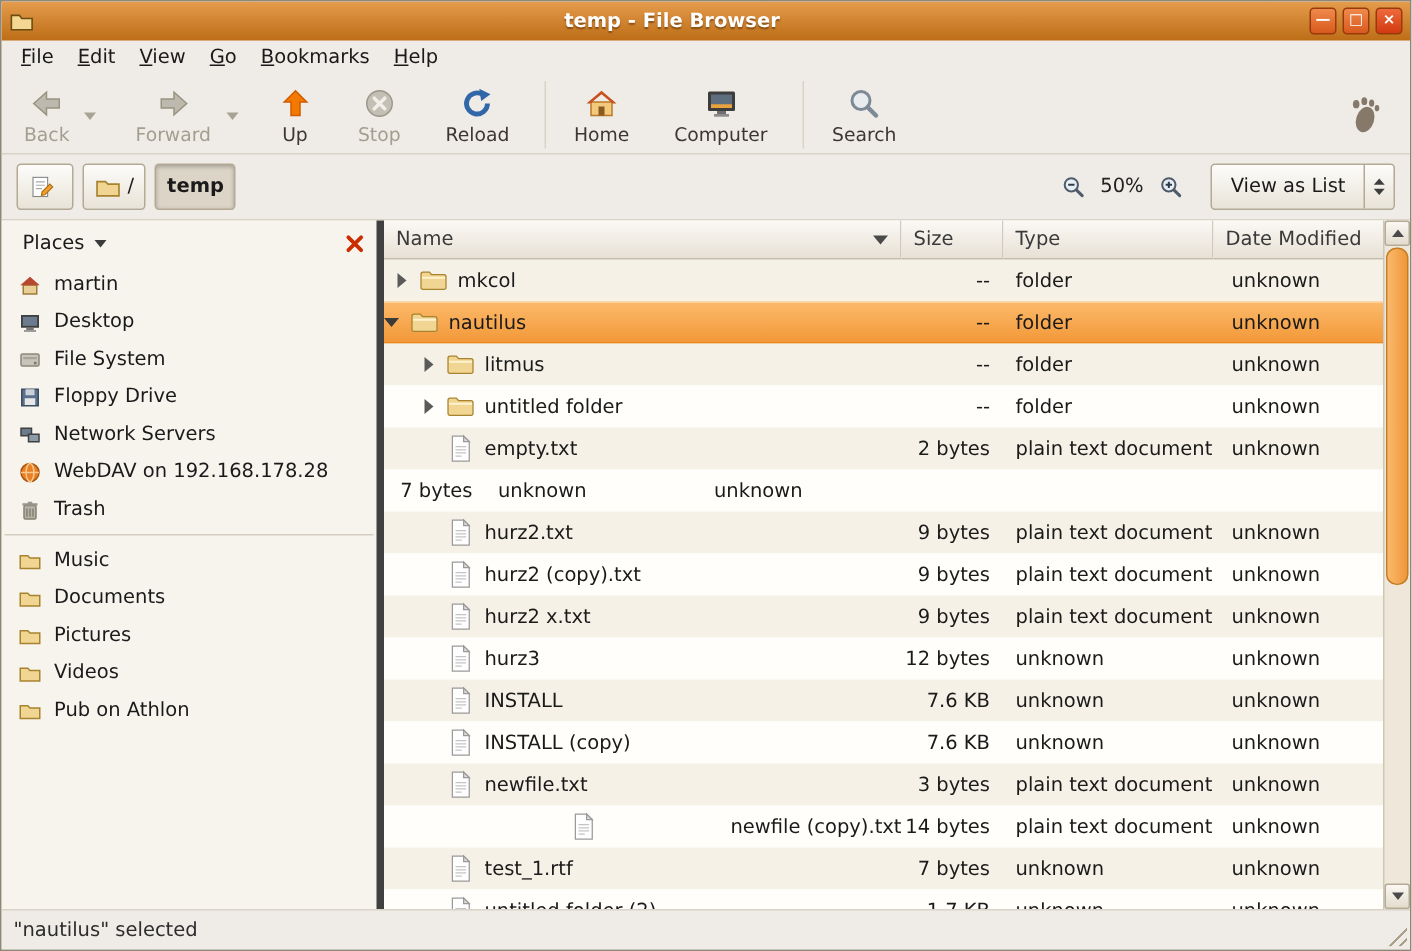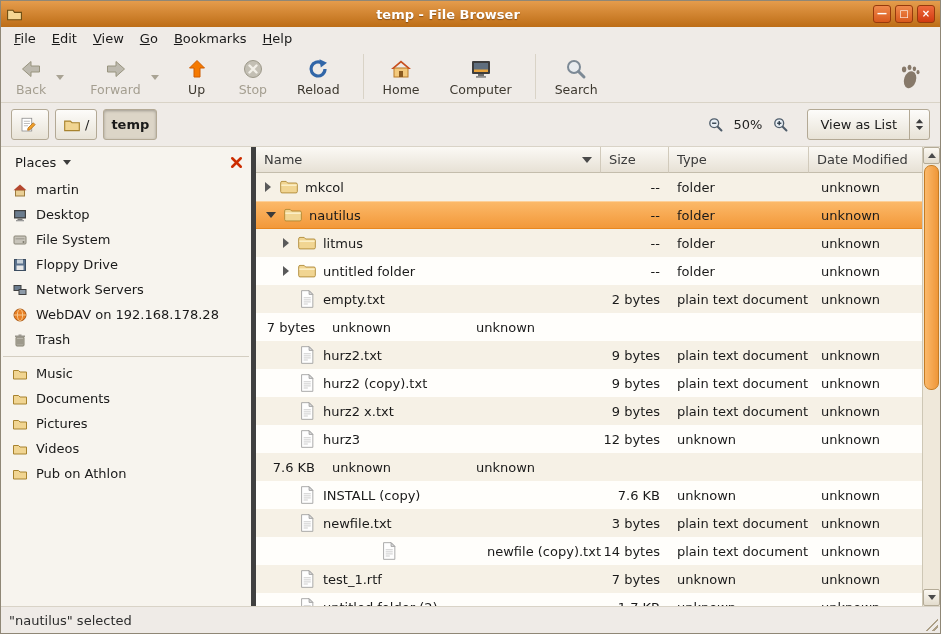--- a/index.html
+++ b/index.html
@@ -423,21 +423,21 @@
                     <path d="M2 7 C2 5.9 2.6 5.3 3.6 5.3 L8.6 5.3 L10.4 7.2 L20.4 7.2 C21.4 7.2 22 7.8 22 8.9 L22 17.4 C22 18.5 21.4 19.1 20.4 19.1 L3.6 19.1 C2.6 19.1 2 18.5 2 17.4 Z" fill="#f1d592" stroke="#a8832e"></path>
                     <path d="M2.8 9.8 L21.2 9.8" stroke="#fdf3cf" stroke-width="1.6"></path>
                   </svg></span>
                 <span class="fname">mkcol</span>
               </div>
               <div class="cell c-size">--</div>
               <div class="cell c-type">folder</div>
               <div class="cell c-date">unknown</div>
             </div>
             <div class="list-row selected">
-              <div class="cell c-name" style="padding-left: 10px;">
+              <div class="cell c-name" style="padding-left: 0;">
                 <span class="expander expanded"></span>
                 <span class="row-icon"><svg viewBox="0 0 24 24">
                     <path d="M2 7 C2 5.9 2.6 5.3 3.6 5.3 L8.6 5.3 L10.4 7.2 L20.4 7.2 C21.4 7.2 22 7.8 22 8.9 L22 17.4 C22 18.5 21.4 19.1 20.4 19.1 L3.6 19.1 C2.6 19.1 2 18.5 2 17.4 Z" fill="#f1d592" stroke="#a8832e"></path>
                     <path d="M2.8 9.8 L21.2 9.8" stroke="#fdf3cf" stroke-width="1.6"></path>
                   </svg></span>
                 <span class="fname">nautilus</span>
               </div>
               <div class="cell c-size">--</div>
               <div class="cell c-type">folder</div>
               <div class="cell c-date">unknown</div>
@@ -562,20 +562,34 @@
                       <line x1="8" y1="18" x2="13" y2="18"></line>
                     </g>
                   </svg></span>
                 <span class="fname">hurz3</span>
               </div>
               <div class="cell c-size">12 bytes</div>
               <div class="cell c-type">unknown</div>
               <div class="cell c-date">unknown</div>
             </div>
             <div class="list-row even">
+              <div class="cell c-name" style="padding-left: 24px;">
+                <span class="expander none"></span>
+                <span class="row-icon"><svg viewBox="0 0 24 24">
+                    <path d="M5.5 2 H14.5 L19 6.5 V22 H5.5 Z" fill="#fefefe" stroke="#9a9a9a"></path>
+                    <path d="M14.5 2 L14.5 6.5 H19 Z" fill="#dcdcdc" stroke="#9a9a9a"></path>
+                    <g stroke="#c4c4c4">
+                      <line x1="8" y1="10.5" x2="16.5" y2="10.5"></line>
+                      <line x1="8" y1="13" x2="16.5" y2="13"></line>
+                      <line x1="8" y1="15.5" x2="16.5" y2="15.5"></line>
+                      <line x1="8" y1="18" x2="13" y2="18"></line>
+                    </g>
+                  </svg></span>
+                <span class="fname">INSTALL</span>
+              </div>
               <div class="cell c-size">7.6 KB</div>
               <div class="cell c-type">unknown</div>
               <div class="cell c-date">unknown</div>
             </div>
             <div class="list-row odd">
               <div class="cell c-name" style="padding-left: 24px;">
                 <span class="expander none"></span>
                 <span class="row-icon"><svg viewBox="0 0 24 24">
                     <path d="M5.5 2 H14.5 L19 6.5 V22 H5.5 Z" fill="#fefefe" stroke="#9a9a9a"></path>
                     <path d="M14.5 2 L14.5 6.5 H19 Z" fill="#dcdcdc" stroke="#9a9a9a"></path>

